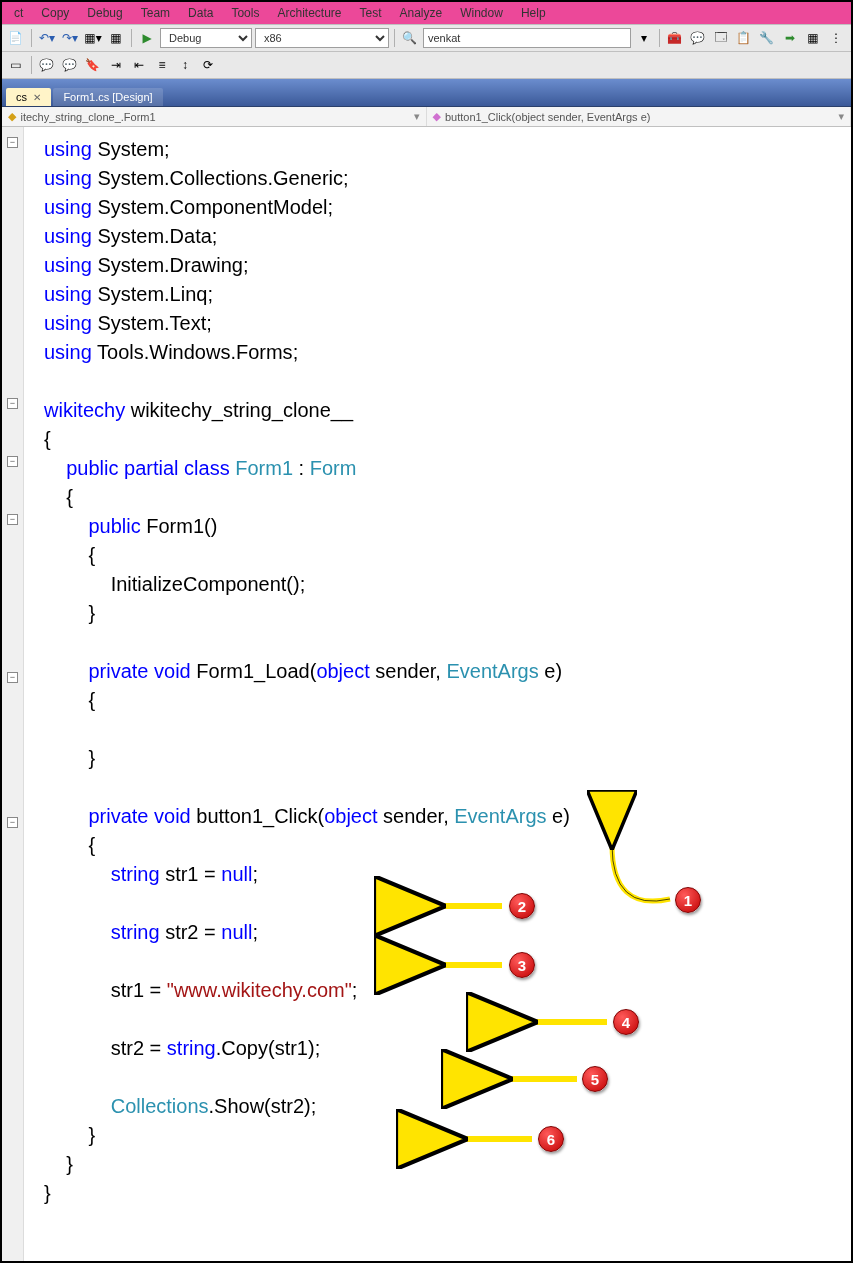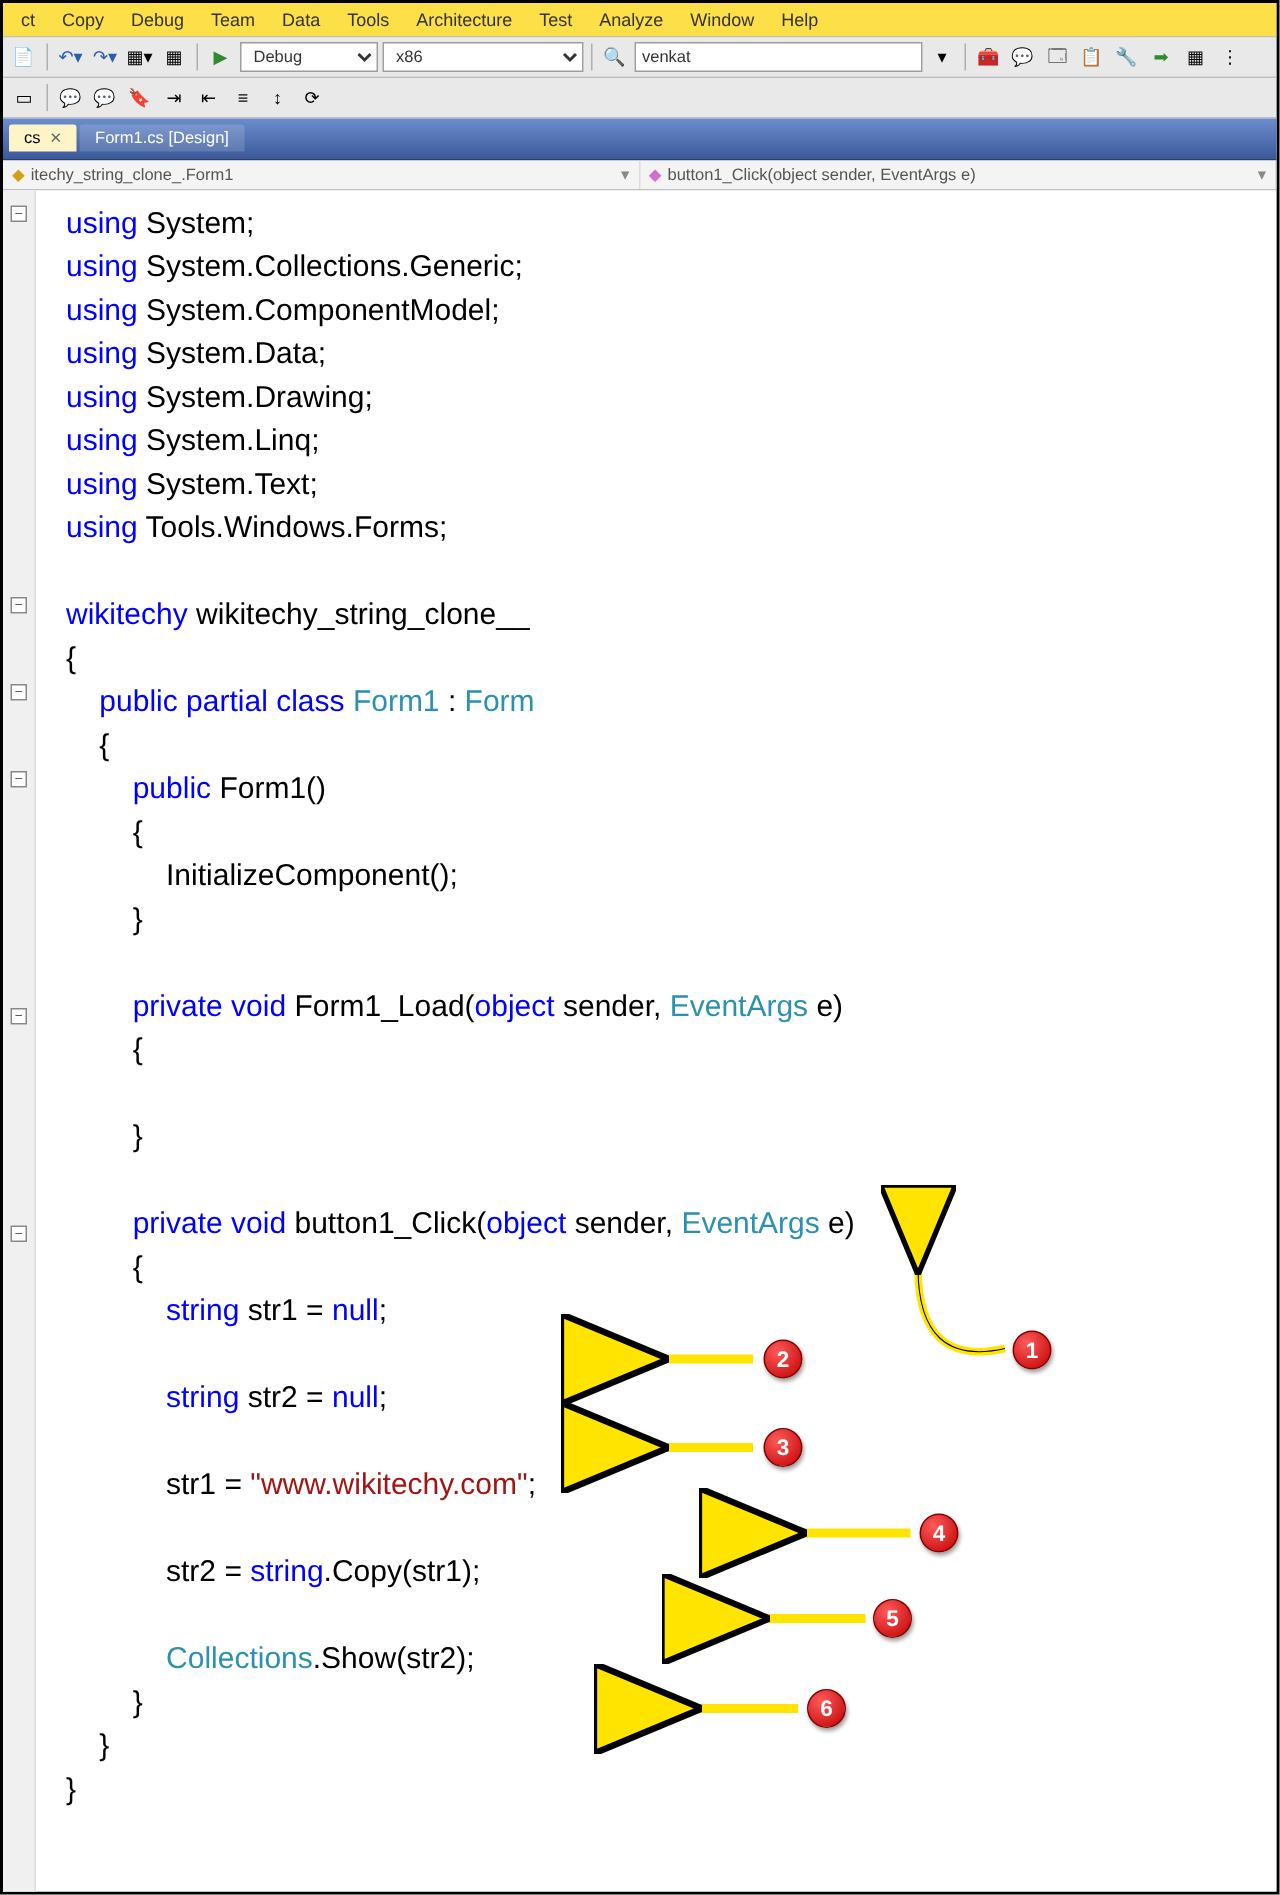--- a/index.html
+++ b/index.html
@@ -1,26 +1,26 @@
 <!DOCTYPE html>
 <html><head>
 <meta charset="utf-8">
 <style>
 * { margin:0; padding:0; box-sizing:border-box; font-family:"Segoe UI",Tahoma,sans-serif; }
 body { background:#fff; width:853px; height:1263px; overflow:hidden; border:2px solid #000; position:relative; }
 
-.menubar { background:#fde047; border-bottom:1px solid #c0c0c0; padding:2px 4px; display:flex; gap:2px; font-size:12px; color:#333; }
+.menubar { background:#ec4899; border-bottom:1px solid #c0c0c0; padding:2px 4px; display:flex; gap:2px; font-size:12px; color:#333; }
 .menubar span { padding:2px 8px; cursor:default; }
 
 .toolbar { background:#e9e9e9; border-bottom:1px solid #c0c0c0; padding:3px 4px; display:flex; align-items:center; gap:3px; min-height:26px; }
 .tbtn { width:20px; height:20px; display:flex; align-items:center; justify-content:center; font-size:12px; }
 .tsel { height:20px; font-size:11px; background:#fff; border:1px solid #9e9e9e; padding:1px 4px; color:#333; }
 .sep { width:1px; height:18px; background:#b0b0b0; margin:0 2px; }
 
-.tabbar { background:#3b5998; background:linear-gradient(#6b8dce,#3b5998); padding:4px 4px 0 4px; display:flex; gap:2px; align-items:flex-start; height:28px; border-bottom:1px solid #2a3f6a; }
+.tabbar { background:#3b5998; background:linear-gradient(#6b8dce,#3b5998); padding:4px 4px 0 4px; display:flex; gap:2px; align-items:flex-end; height:28px; border-bottom:1px solid #2a3f6a; }
 .tab { padding:3px 10px; font-size:11px; color:#fff; background:rgba(255,255,255,0.15); border-radius:2px 2px 0 0; display:flex; align-items:center; gap:6px; }
 .tab.active { background:#fff4c8; color:#000; }
 .tab .x { font-size:10px; color:#666; }
 
 .navrow { display:flex; background:#f4f4f4; border-bottom:1px solid #c0c0c0; font-size:11px; color:#555; }
 .navcell { flex:1; padding:3px 6px; border-right:1px solid #dcdcdc; display:flex; align-items:center; gap:4px; }
 .navcell .dd { margin-left:auto; color:#888; }
 
 .editor { position:relative; background:#fff; height:calc(100% - 116px); overflow:hidden; font-family:Consolas,monospace; }
 .gutter { position:absolute; left:0; top:0; width:22px; height:100%; background:#f0f0f0; border-right:1px solid #dcdcdc; }
@@ -59,21 +59,21 @@
   <div class="tbtn ic-undo">↶▾</div>
   <div class="tbtn ic-undo">↷▾</div>
   <div class="tbtn">▦▾</div>
   <div class="tbtn">▦</div>
   <div class="sep"></div>
   <div class="tbtn ic-play">▶</div>
   <select class="tsel" style="width:92px"><option>Debug</option></select>
   <select class="tsel" style="width:134px"><option>x86</option></select>
   <div class="sep"></div>
   <div class="tbtn">🔍</div>
-  <input class="tsel" style="width: 192px;" value="venkat">
+  <input class="tsel" style="width: 208px;" value="venkat">
   <div class="tbtn">▾</div>
   <div class="sep"></div>
   <div class="tbtn" style="color:#c97f2a">🧰</div>
   <div class="tbtn" style="color:#2a70c9">💬</div>
   <div class="tbtn">🗔</div>
   <div class="tbtn">📋</div>
   <div class="tbtn" style="color:#888">🔧</div>
   <div class="tbtn" style="color:#2e8b2e">➡</div>
   <div class="tbtn">▦</div>
   <div class="tbtn">⋮</div>

